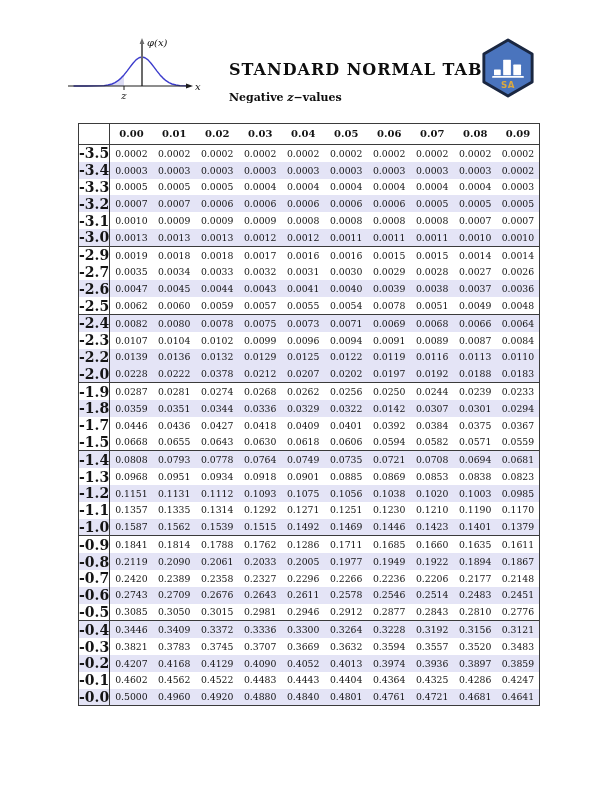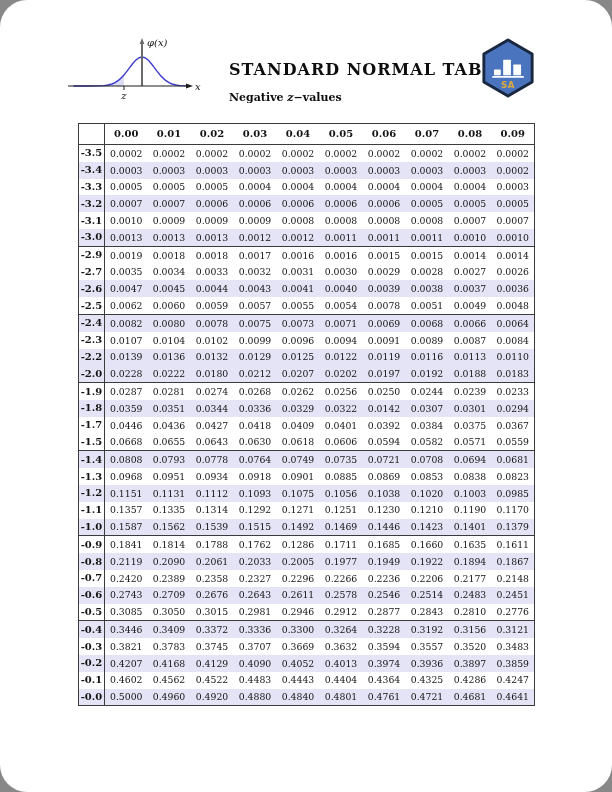--- a/index.html
+++ b/index.html
@@ -1,19 +1,19 @@
 <!DOCTYPE html>
 <html><head>
 <meta charset="utf-8">
 <style>
   html,body { margin:0; padding:0; background:#888; }
   .page {
     position:relative; width:612px; height:792px; margin:0 auto;
     background:#ffffff; overflow:hidden;
-    font-family:"DejaVu Serif", serif; color:#111;border-radius:27px;
+    font-family:"DejaVu Serif", serif; color:#111;
   }
   
   .curve-figure { position:absolute; left:66px; top:34px; width:136px; height:66px; }
   
   .title-block { position:absolute; left:229px; top:60px; width:250px; }
   .page-title { font-size:16px; font-weight:bold; letter-spacing:1px; color:#0d0d0d; white-space:nowrap; }
   .page-subtitle { font-size:11px; font-weight:bold; margin-top:12px; color:#0d0d0d; }
   .page-subtitle .zvar { font-style:italic; font-weight:bold; }
   
   .logo-badge { position:absolute; left:480px; top:38px; width:56px; height:60px; }
@@ -24,21 +24,21 @@
   table.ztable col.vcol { width:43px; }
   table.ztable th, table.ztable td {
     padding:0; text-align:center; vertical-align:middle;
     height:16.8px; font-size:9.3px; line-height:1; color:#141414;
   }
   table.ztable thead th {
     height:20px; font-size:10px; font-weight:bold;
     border-bottom:1px solid #3b3b3b; background:#fff;
   }
   table.ztable thead th.corner { border-right:1px solid #3b3b3b; }
-  table.ztable td.zcell { font-size:10px; font-weight:bold; border-right:1px solid #3b3b3b; }
+  table.ztable td.zcell { font-size:14px; font-weight:bold; border-right:1px solid #3b3b3b; }
   table.ztable tr.shaded td { background:#e4e4f6; }
   table.ztable tr.group-end td { border-bottom:1px solid #3b3b3b; }
 </style>
 </head>
 <body>
 
 <div class="page">
 
   <svg class="curve-figure" viewBox="0 0 136 66" xmlns="http://www.w3.org/2000/svg">
 
@@ -272,21 +272,21 @@
             <td>0.0122</td>
             <td>0.0119</td>
             <td>0.0116</td>
             <td>0.0113</td>
             <td>0.0110</td>
           </tr>
           <tr class="shaded group-end">
             <td class="zcell">-2.0</td>
             <td>0.0228</td>
             <td>0.0222</td>
-            <td>0.0180</td>
+            <td>0.0378</td>
             <td>0.0212</td>
             <td>0.0207</td>
             <td>0.0202</td>
             <td>0.0197</td>
             <td>0.0192</td>
             <td>0.0188</td>
             <td>0.0183</td>
           </tr>
           <tr>
             <td class="zcell">-1.9</td>

